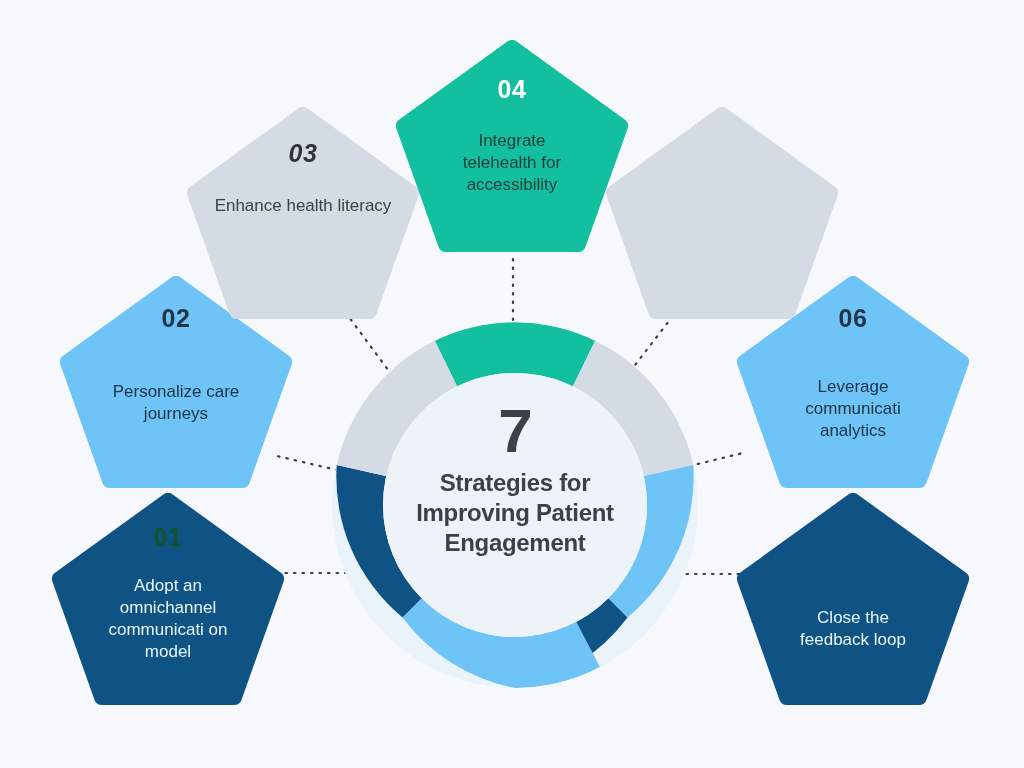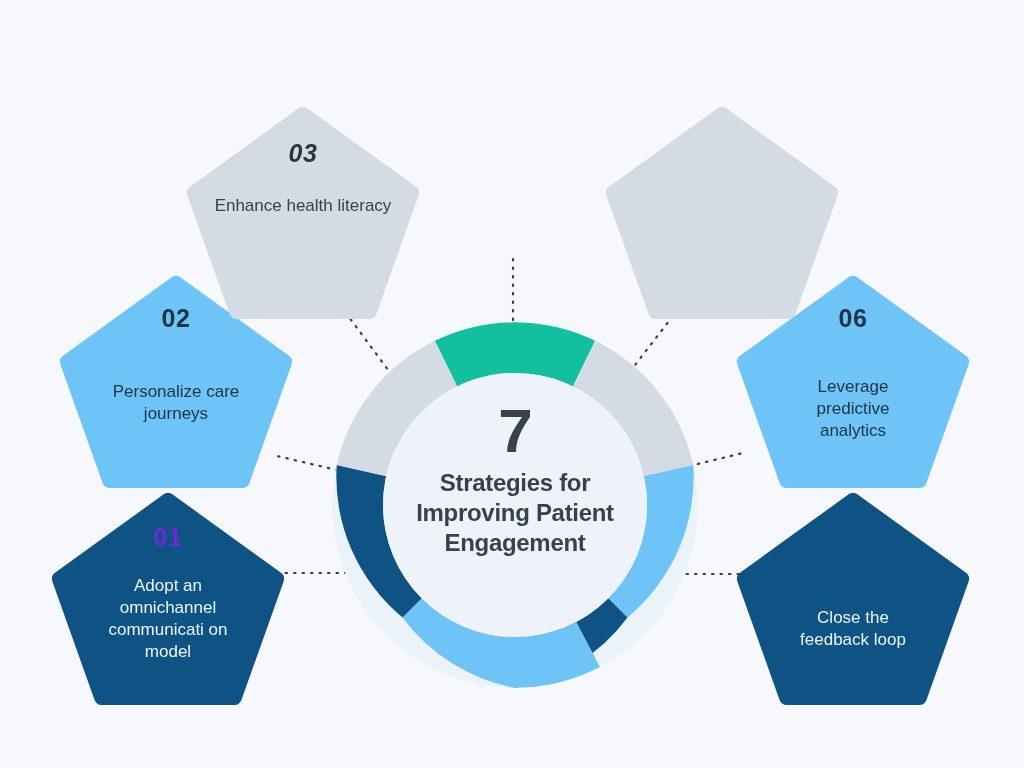--- a/index.html
+++ b/index.html
@@ -155,53 +155,60 @@
 
   <div class="center-text" style="color: rgb(59, 65, 72);">
     <div class="center-num">7</div>
     <div class="center-title">Strategies for Improving Patient Engagement</div>
   </div>
 
   <div class="node" id="node-1">
     <svg viewBox="0 0 240 212">
       <path d="M120 8 L228 86 L186 204 L54 204 L12 86 Z" fill="#0f5384" stroke="#0f5384" stroke-width="16" stroke-linejoin="round"></path>
     </svg>
-    <div class="num" style="color:#6d28d9">01</div>
+    <div class="num" style="color:#14532d">01</div>
     <div class="label" style="color:#eaf6fb">Adopt an omnichannel communicati on model</div>
   </div>
 
   <div class="node" id="node-2">
     <svg viewBox="0 0 240 212">
       <path d="M120 8 L228 86 L186 204 L54 204 L12 86 Z" fill="#6ec4f7" stroke="#6ec4f7" stroke-width="16" stroke-linejoin="round"></path>
     </svg>
     <div class="num" style="color:#20344a">02</div>
     <div class="label" style="color:#20344a">Personalize care journeys</div>
   </div>
 
   <div class="node" id="node-3">
     <svg viewBox="0 0 240 212">
       <path d="M120 8 L228 86 L186 204 L54 204 L12 86 Z" fill="#d5dbe5" stroke="#d5dbe5" stroke-width="16" stroke-linejoin="round"></path>
     </svg>
     <div class="num" style="color:#2f3439">03</div>
     <div class="label" style="color:#3b4148;left:20px;width:200px">Enhance health literacy</div>
   </div>
 
+  <div class="node" id="node-4">
+    <svg viewBox="0 0 240 212">
+      <path d="M120 8 L228 86 L186 204 L54 204 L12 86 Z" fill="#12c0a0" stroke="#12c0a0" stroke-width="16" stroke-linejoin="round"></path>
+    </svg>
+    <div class="num" style="color:#ffffff">04</div>
+    <div class="label" style="color:#1b3c38;left:62px;width:116px">Integrate telehealth for accessibility</div>
+  </div>
 
   <div class="node" id="node-5">
     <svg viewBox="0 0 240 212">
       <path d="M120 8 L228 86 L186 204 L54 204 L12 86 Z" fill="#d5dbe5" stroke="#d5dbe5" stroke-width="16" stroke-linejoin="round"></path>
     </svg>
   </div>
 
   <div class="node" id="node-6">
     <svg viewBox="0 0 240 212">
       <path d="M120 8 L228 86 L186 204 L54 204 L12 86 Z" fill="#6ec4f7" stroke="#6ec4f7" stroke-width="16" stroke-linejoin="round"></path>
     </svg>
     <div class="num" style="color:#20344a">06</div>
-    <div class="label" style="color:#20344a;left:58px;width:124px">Leverage predictive analytics</div>
+    <div class="label" style="color:#20344a;left:58px;width:124px">Leverage communicati analytics</div>
   </div>
 
   <div class="node" id="node-7">
     <svg viewBox="0 0 240 212">
       <path d="M120 8 L228 86 L186 204 L54 204 L12 86 Z" fill="#0f5384" stroke="#0f5384" stroke-width="16" stroke-linejoin="round"></path>
     </svg>
     <div class="label" style="color:#eaf6fb;left:62px;width:116px">Close the feedback loop</div>
   </div>
 
 </div>

